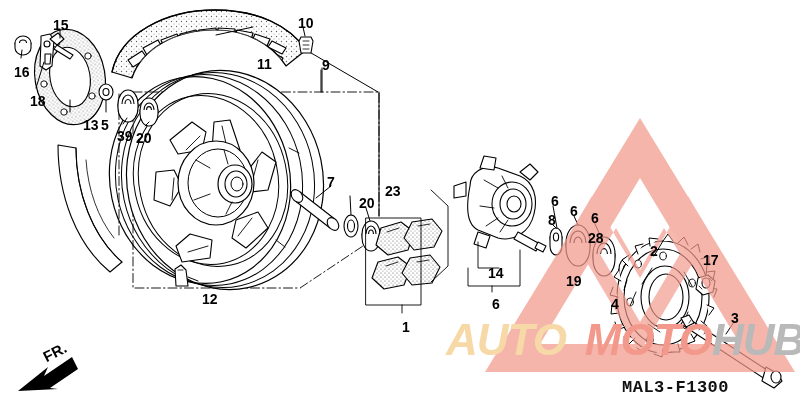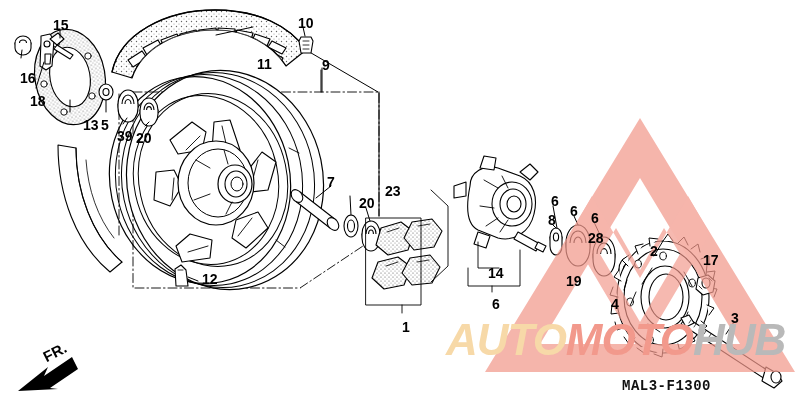--- a/index.html
+++ b/index.html
@@ -5,32 +5,32 @@
 <style>
   html,body{margin:0;padding:0;background:#fff;}
   body{width:800px;height:400px;overflow:hidden;
        font-family:"Liberation Sans",sans-serif;}
   #stage{position:relative;width:800px;height:400px;background:#ffffff;}
   #stage svg{position:absolute;left:0;top:0;}
   .cal{position:absolute;font-family:"Liberation Sans",sans-serif;
        font-weight:bold;font-size:14px;color:#000;line-height:1;
        white-space:nowrap;}
   #diagcode{position:absolute;left:622px;top:378px;
-       font-family:"Liberation Mono",monospace;font-size:14px;
+       font-family:"Liberation Mono",monospace;font-size:17px;
        font-weight:bold;letter-spacing:.5px;color:#111;}
   #frlabel{position:absolute;left:44px;top:349px;
        font-family:"Liberation Sans",sans-serif;font-weight:bold;
        font-size:15px;color:#000;transform:rotate(-27deg);
        transform-origin:0 50%;}
   #wm-text{position:absolute;left:446px;top:318px;
        font-family:"Liberation Sans",sans-serif;font-weight:bold;
        font-style:italic;font-size:44px;letter-spacing:-1px;
        line-height:1;white-space:nowrap;}
   #wm-text .a{color:#f7d9a8;}
-  #wm-text .b{color:#f2998c;}
+  #wm-text .b{color:#f2998c;margin-left:19px;}
   #wm-text .c{color:#b9b9b9;}
 </style>
 </head>
 <body>
 
 <div id="stage">
 
   <svg width="800" height="400" viewBox="0 0 800 400">
     <defs>
       <pattern id="stipple" width="4" height="4" patternUnits="userSpaceOnUse">
@@ -393,30 +393,30 @@
   </svg>
   <div id="frlabel">FR.</div>
 
   <div id="diagcode">MAL3-F1300</div>
 
   <div id="callout-layer">
       <div class="cal" style="left: 257px; top: 17px; margin-top: 40px;">11</div>
       <div class="cal" style="left: 298px; top: 16px;">10</div>
       <div class="cal" style="left: 322px; top: 58px;">9</div>
       <div class="cal" style="left: 53px; top: 18px;">15</div>
-      <div class="cal" style="left: 20px; top: 65px; margin-top: 6px;">16</div>
+      <div class="cal" style="left: 14px; top: 65px;">16</div>
       <div class="cal" style="left: 30px; top: 94px;">18</div>
       <div class="cal" style="left: 64px; top: 118px; margin-left: 19px;">13</div>
       <div class="cal" style="left: 101px; top: 118px;">5</div>
       <div class="cal" style="left: 117px; top: 129px;">39</div>
       <div class="cal" style="left: 136px; top: 131px;">20</div>
       <div class="cal" style="left: 327px; top: 175px;">7</div>
       <div class="cal" style="left: 345px; top: 184px; margin-left: 40px;">23</div>
       <div class="cal" style="left: 359px; top: 196px;">20</div>
-      <div class="cal" style="left: 202px; top: 272px;">12</div>
+      <div class="cal" style="left: 202px; top: 292px;">12</div>
       <div class="cal" style="left: 402px; top: 320px;">1</div>
       <div class="cal" style="left: 492px; top: 297px;">6</div>
       <div class="cal" style="left: 488px; top: 266px;">14</div>
       <div class="cal" style="left: 551px; top: 194px;">6</div>
       <div class="cal" style="left: 548px; top: 213px;">8</div>
       <div class="cal" style="left: 570px; top: 204px;">6</div>
       <div class="cal" style="left: 566px; top: 226px; margin-top: 48px;">19</div>
       <div class="cal" style="left: 591px; top: 211px;">6</div>
       <div class="cal" style="left: 588px; top: 231px;">28</div>
       <div class="cal" style="left: 611px; top: 297px;">4</div>

